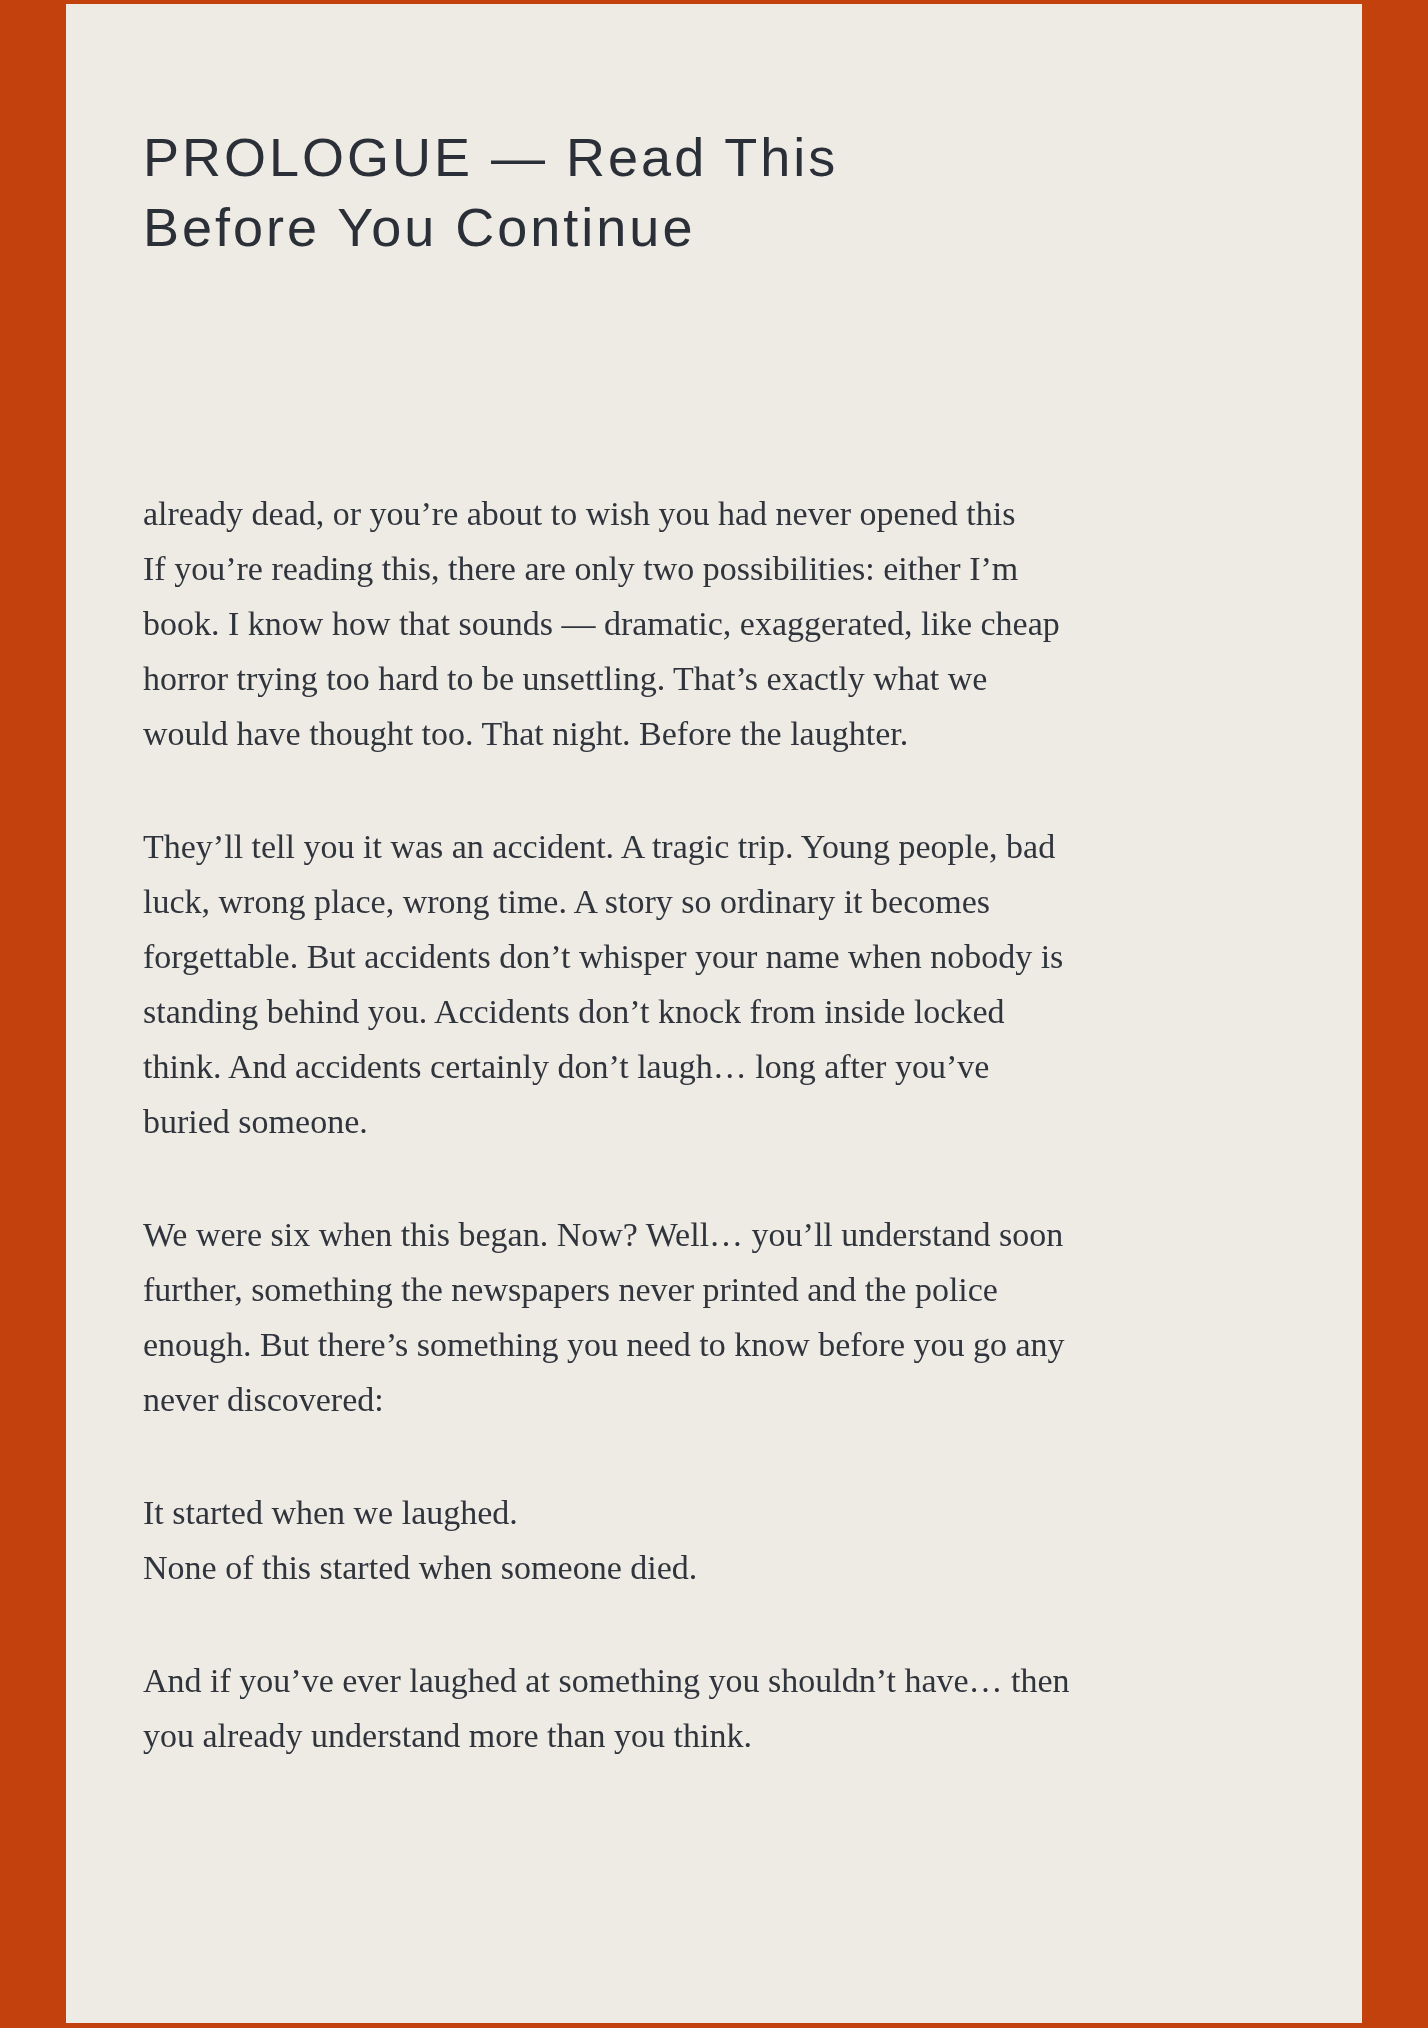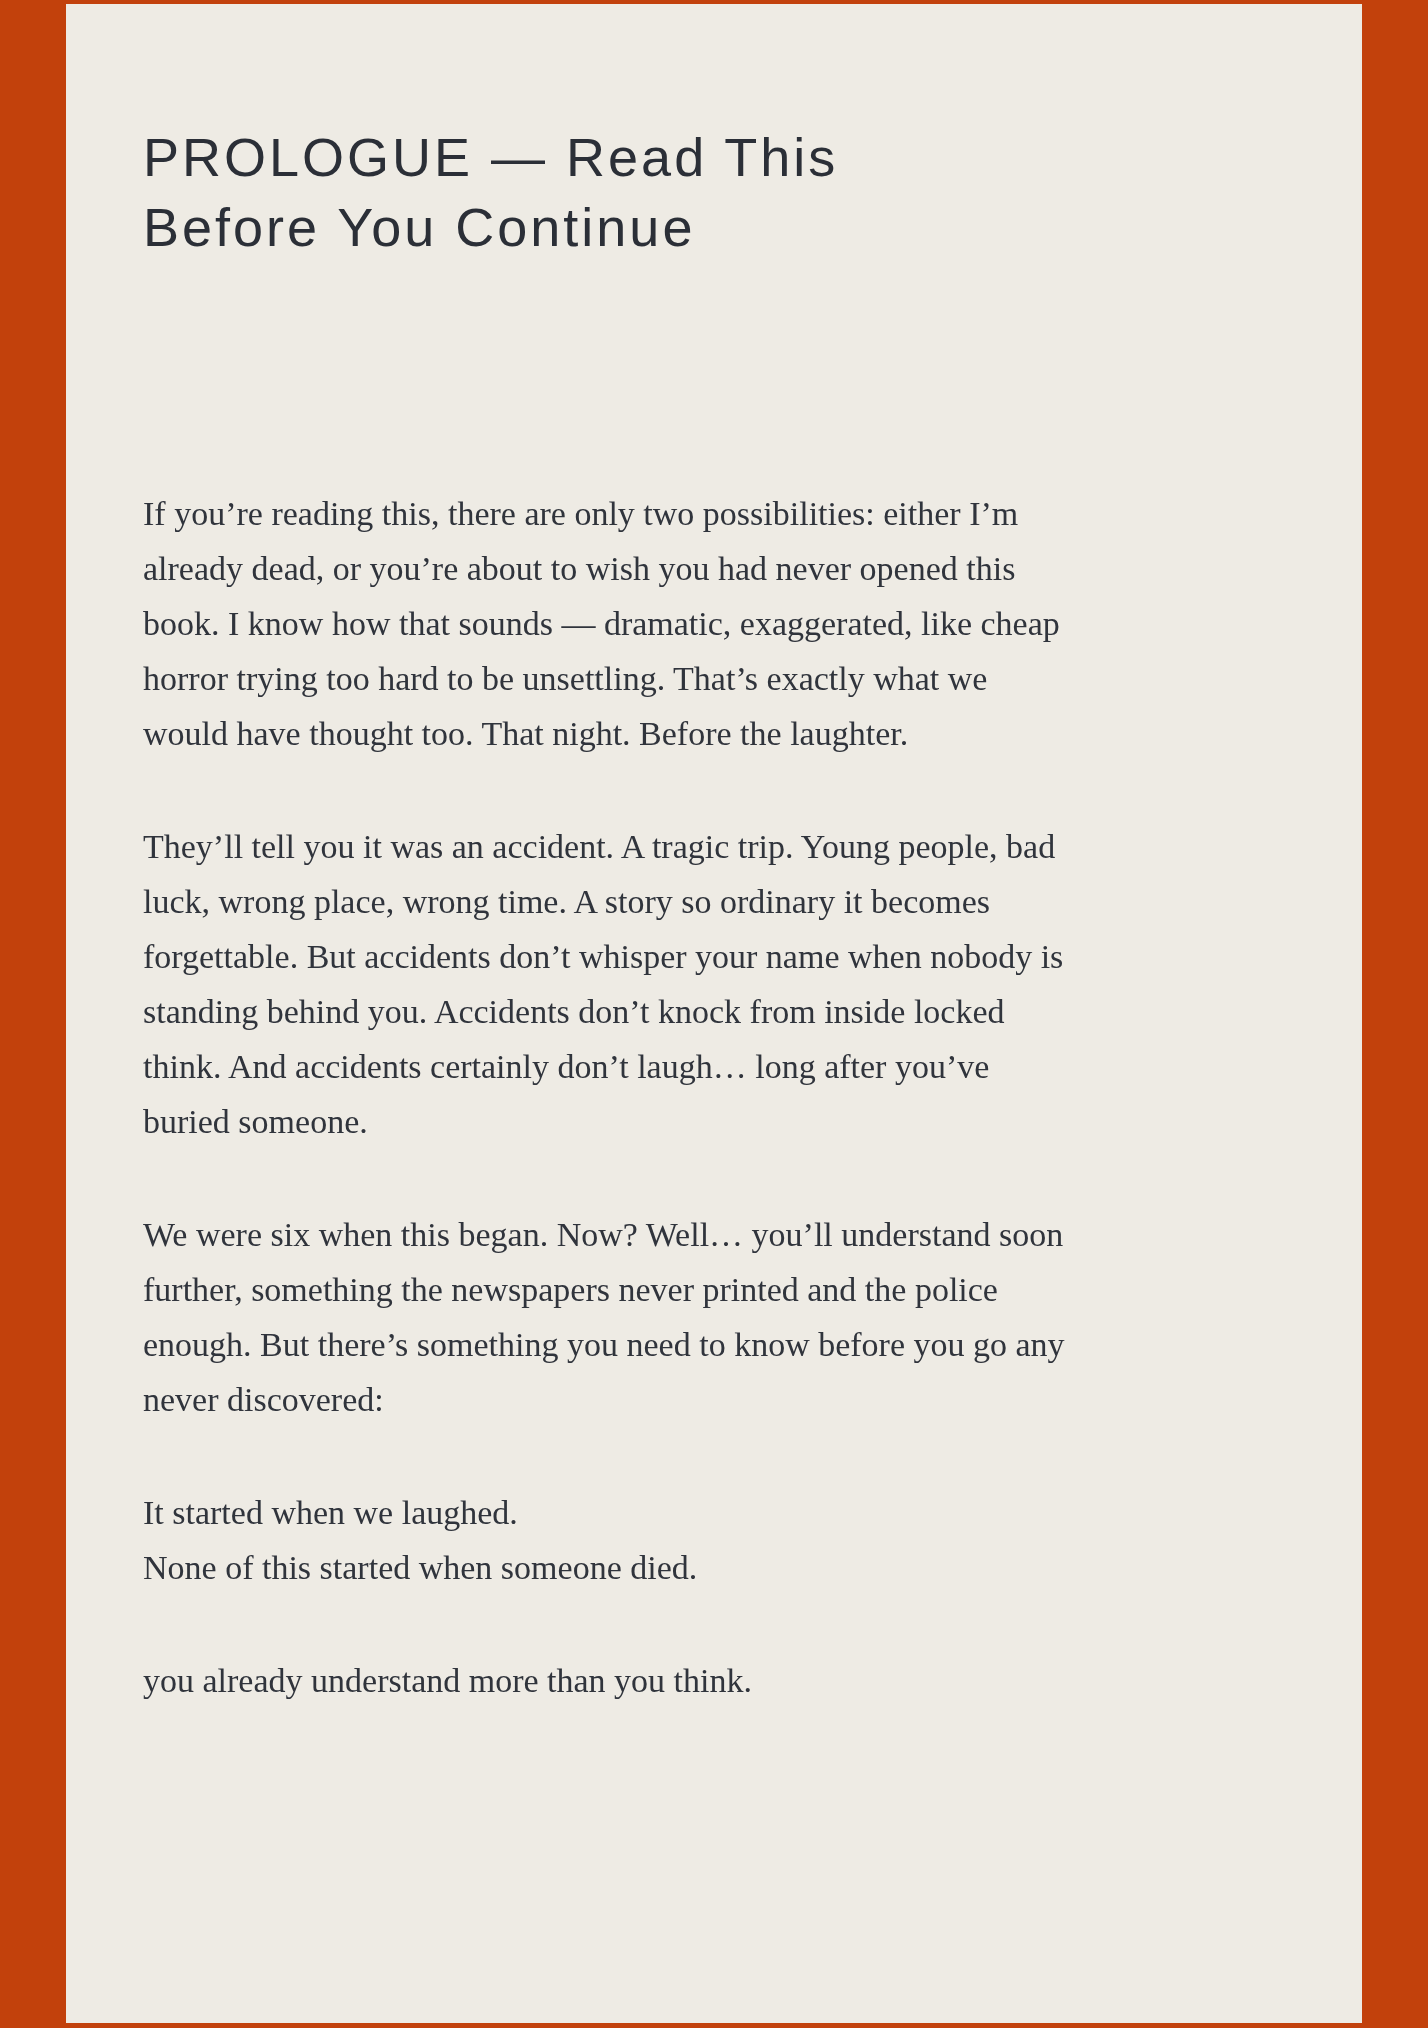--- a/index.html
+++ b/index.html
@@ -47,22 +47,22 @@
 
 <div class="screen" style="background: #c2410c;">
   <div class="panel" style="background: rgb(238, 235, 228);">
     <div class="content">
       <div class="title" style="color: rgb(43, 47, 55);">
         <div class="title-line">PROLOGUE — Read This</div>
         <div class="title-line">Before You Continue</div>
       </div>
       <div class="body-text" style="color: rgb(48, 52, 60);">
           <div class="paragraph">
+            <div class="line">already dead, or you’re about to wish you had never opened this</div>
             <div class="line">If you’re reading this, there are only two possibilities: either I’m</div>
-            <div class="line">already dead, or you’re about to wish you had never opened this</div>
             <div class="line">book. I know how that sounds — dramatic, exaggerated, like cheap</div>
             <div class="line">horror trying too hard to be unsettling. That’s exactly what we</div>
             <div class="line">would have thought too. That night. Before the laughter.</div>
           </div>
           <div class="paragraph">
             <div class="line">They’ll tell you it was an accident. A tragic trip. Young people, bad</div>
             <div class="line">luck, wrong place, wrong time. A story so ordinary it becomes</div>
             <div class="line">forgettable. But accidents don’t whisper your name when nobody is</div>
             <div class="line">standing behind you. Accidents don’t knock from inside locked</div>
             <div class="line">think. And accidents certainly don’t laugh… long after you’ve</div>
@@ -72,18 +72,19 @@
             <div class="line">We were six when this began. Now? Well… you’ll understand soon</div>
             <div class="line">further, something the newspapers never printed and the police</div>
             <div class="line">enough. But there’s something you need to know before you go any</div>
             <div class="line">never discovered:</div>
           </div>
           <div class="paragraph">
             <div class="line">It started when we laughed.</div>
             <div class="line">None of this started when someone died.</div>
           </div>
           <div class="paragraph">
+            <div class="line">And if you’ve ever laughed at something you shouldn’t have… then</div>
             <div class="line">you already understand more than you think.</div>
           </div>
         </div>
     </div>
   </div>
 </div>
 
 </body></html>

